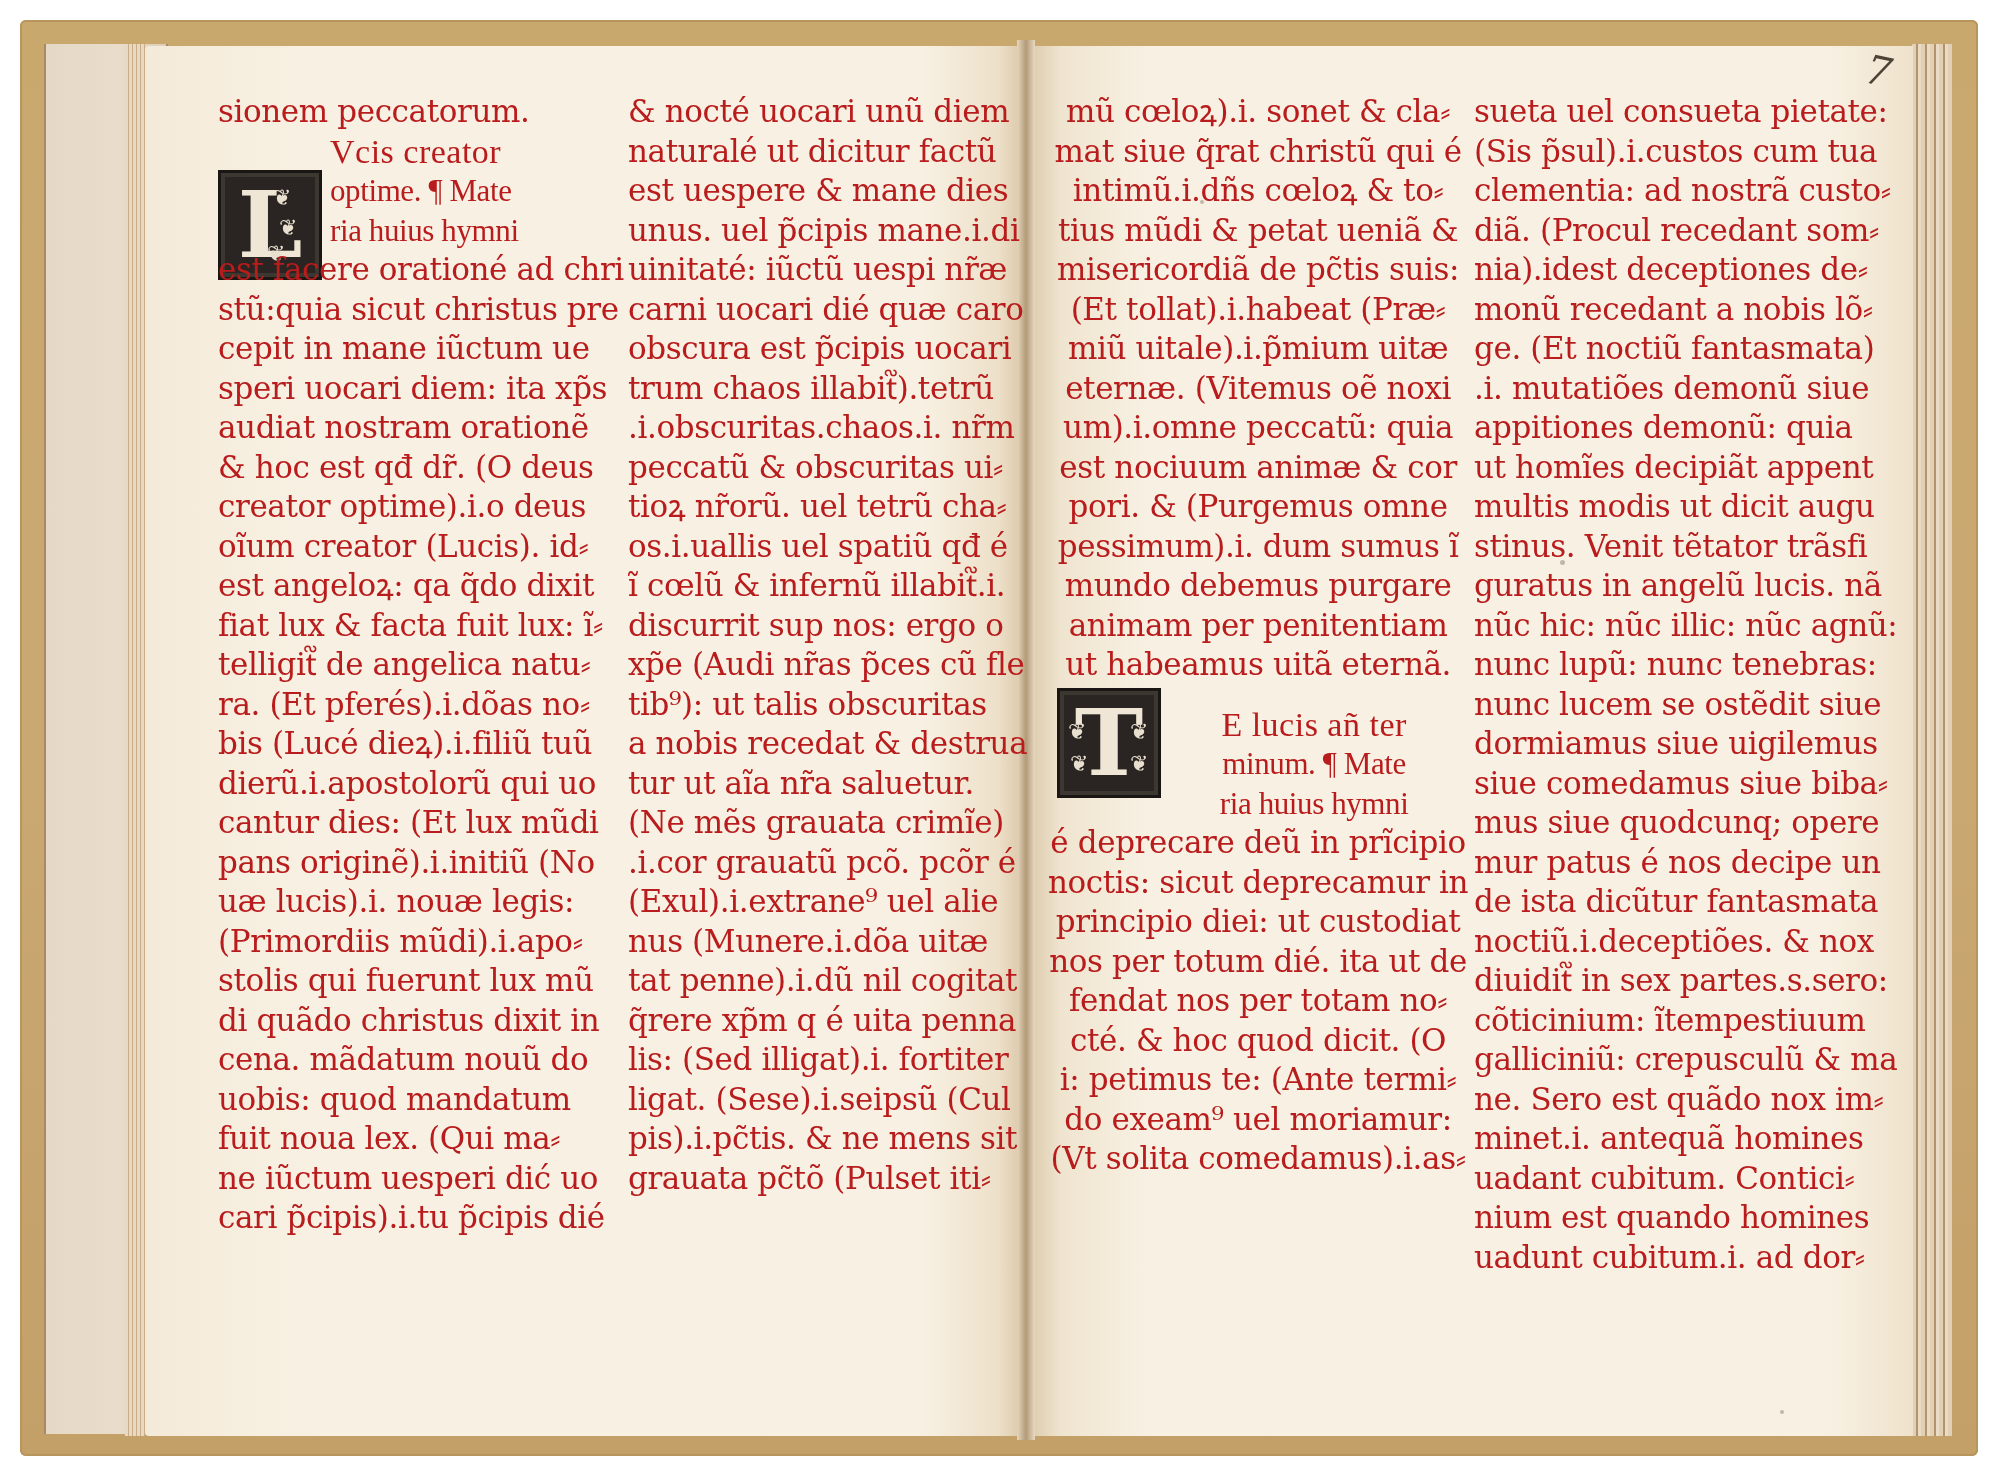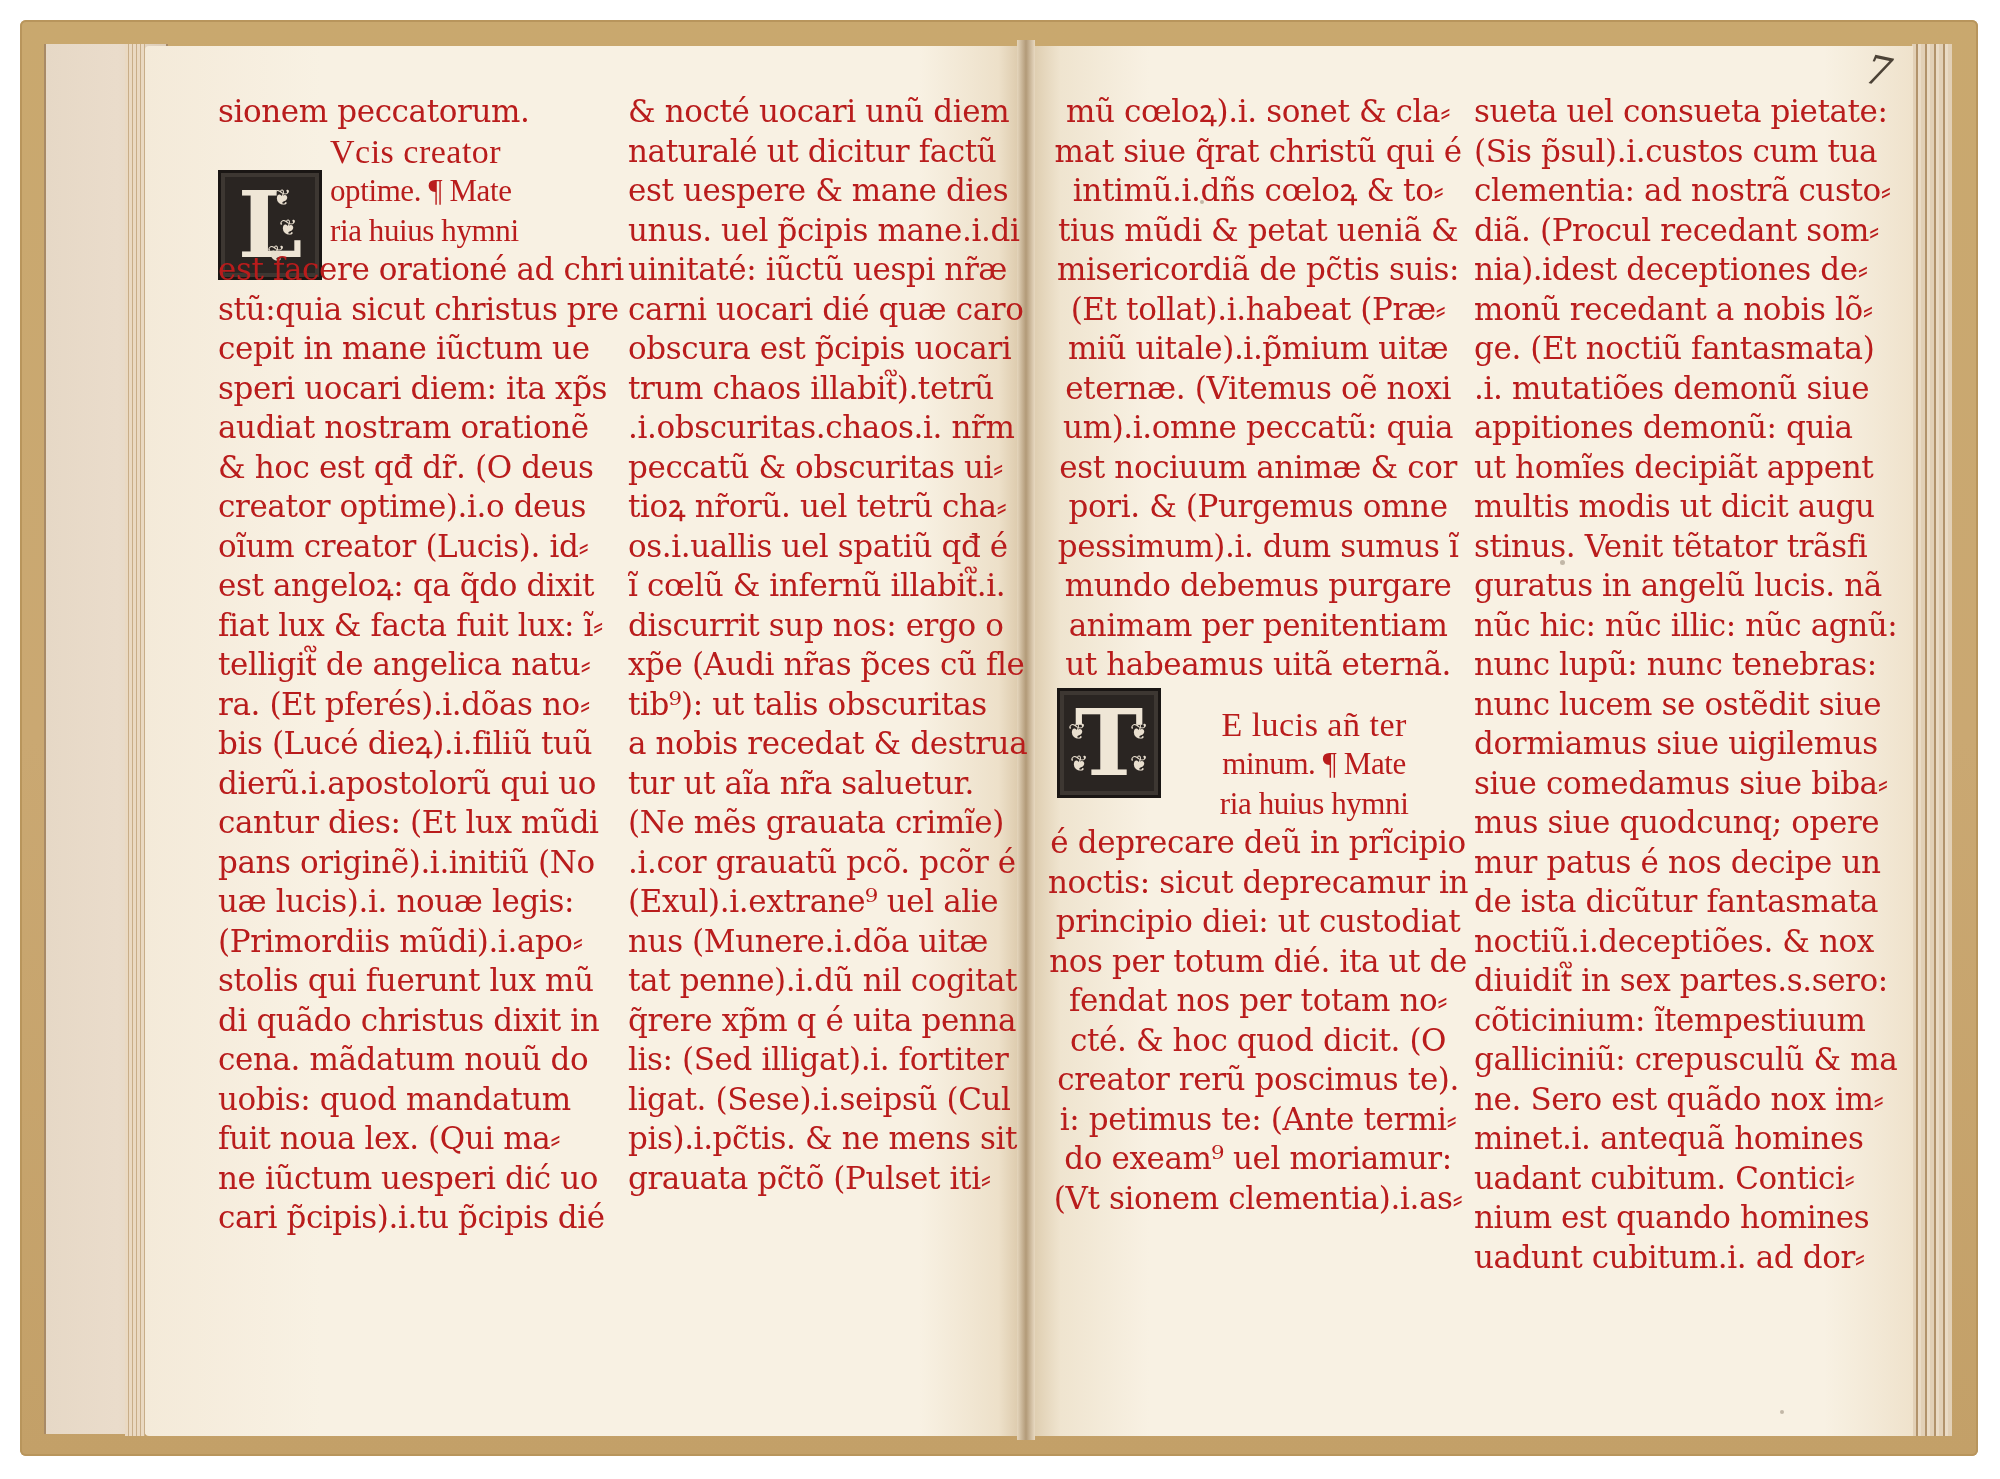--- a/index.html
+++ b/index.html
@@ -197,24 +197,23 @@
   <span class="line" style="height:20px"></span>
   <span class="line indent-line heading-line">E lucis añ ter</span>
   <span class="line indent-line">minum. ¶ Mate</span>
   <span class="line indent-line">ria huius hymni</span>
   <span class="line">é deprecare deũ in prĩcipio</span>
   <span class="line">noctis: sicut deprecamur in</span>
   <span class="line">principio diei: ut custodiat</span>
   <span class="line">nos per totum dié. ita ut de</span>
   <span class="line">fendat nos per totam no⸗</span>
   <span class="line">cté. &amp; hoc quod dicit. (O</span>
-  <span class="line">creator rerũ poscimus te).</span>
   <span class="line">i: petimus te: (Ante termi⸗</span>
   <span class="line">do exeam⁹ uel moriamur:</span>
-  <span class="line">(Vt sionem clementia).i.as⸗</span>
+  <span class="line">(Vt solita comedamus).i.as⸗</span>
 </div>
 
 <div class="column col-4">
   <span class="line">sueta uel consueta pietate:</span>
   <span class="line">(Sis p̃sul).i.custos cum tua</span>
   <span class="line">clementia: ad nostrã custo⸗</span>
   <span class="line">diã. (Procul recedant som⸗</span>
   <span class="line">nia).idest deceptiones de⸗</span>
   <span class="line">monũ recedant a nobis lõ⸗</span>
   <span class="line">ge. (Et noctiũ fantasmata)</span>

